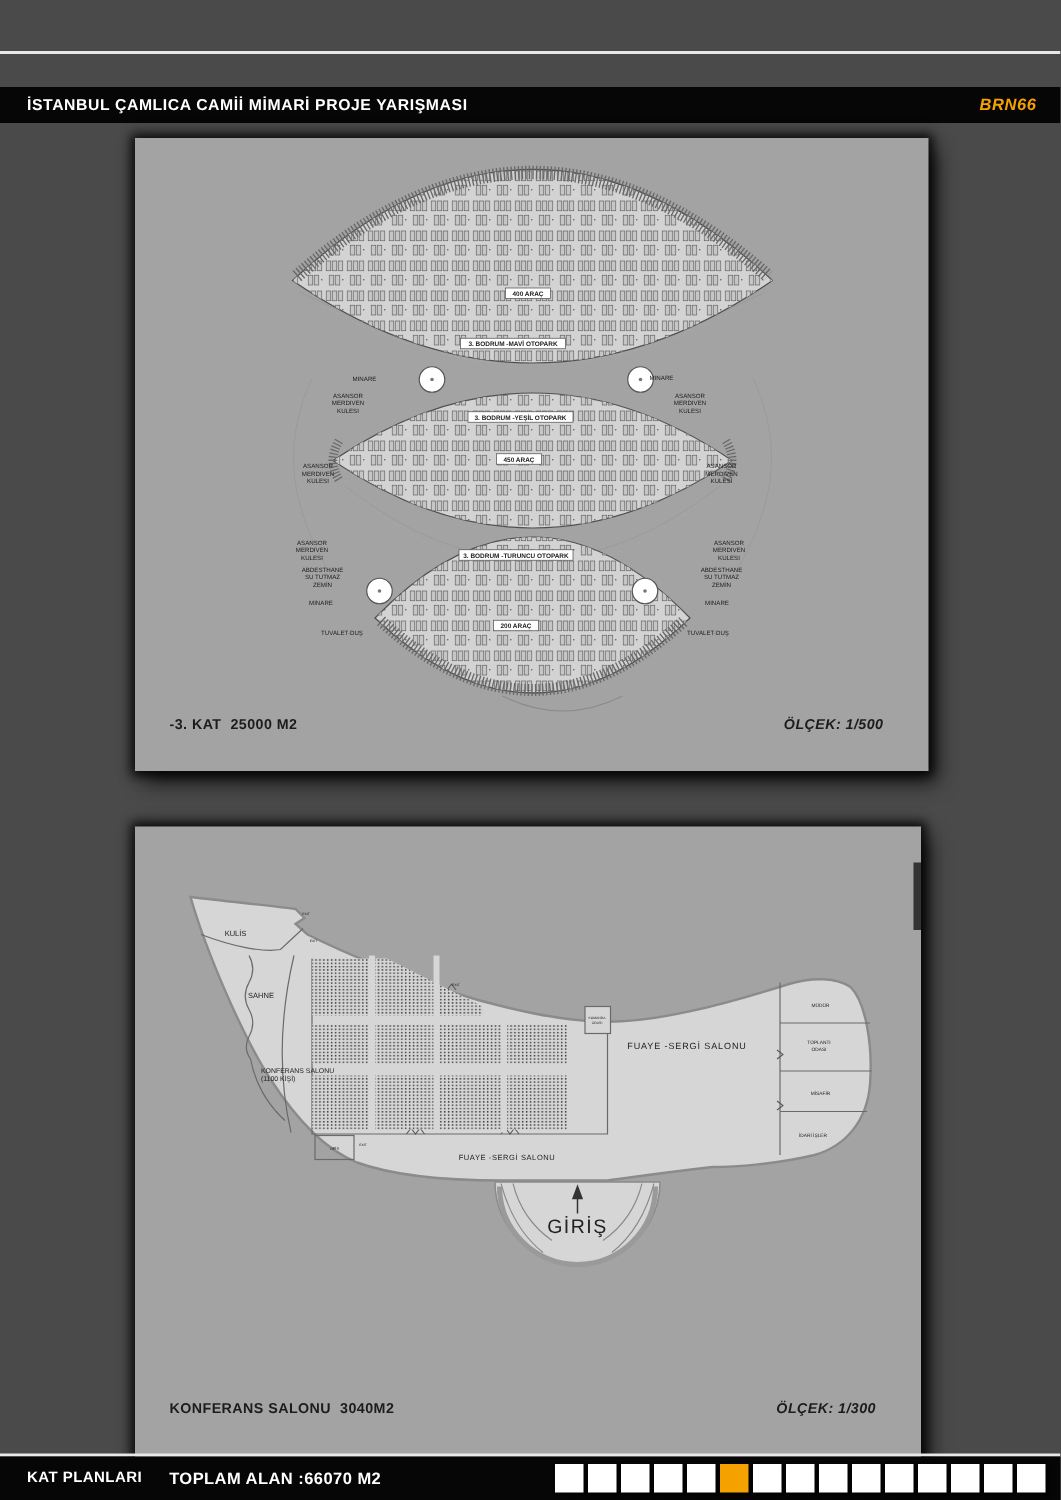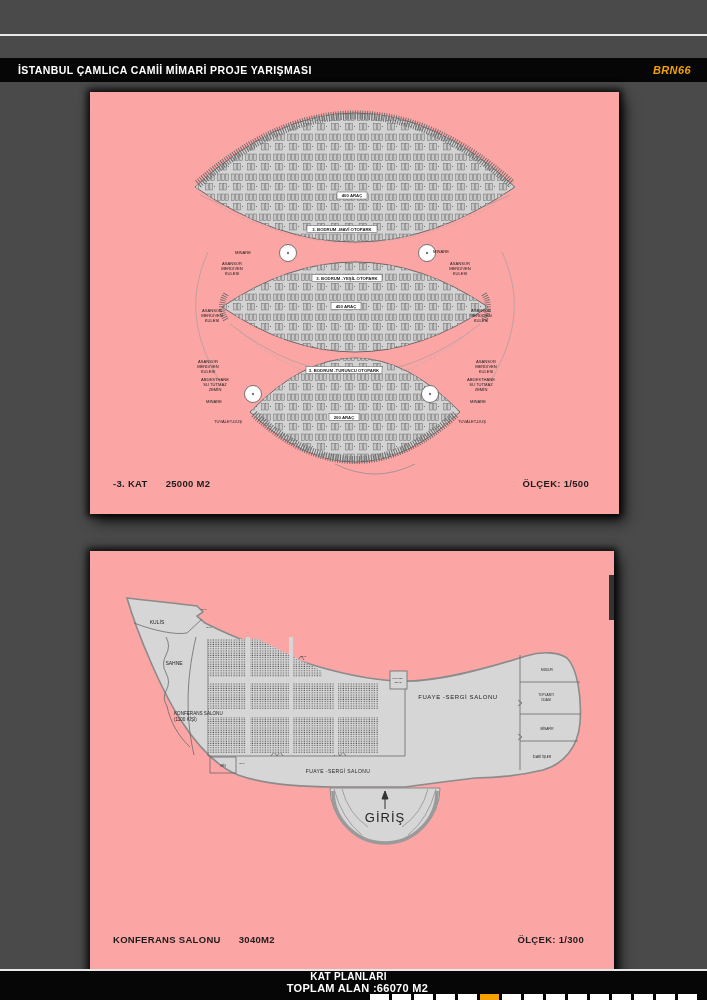--- a/index.html
+++ b/index.html
@@ -15,42 +15,42 @@
     padding:0 16px 0 18px;box-sizing:border-box;margin-top:48px;
   }
   .header-bar .title{color:#fff;font-size:10.5px;font-weight:bold;letter-spacing:.4px;}
   .header-bar .code{margin-left:auto;font-size:11px;font-weight:bold;letter-spacing:.4px;font-style:italic;}
   .header-underline{position:absolute;top:34px;left:0;right:0;height:2px;background:#e8e8e8;}
   
   .footer-line{position:absolute;top:969px;left:0;right:0;height:2px;background:#e8e8e8;}
   .footer-bar{
     position:absolute;top:971px;left:0;right:0;bottom:0;
     background:#060606;display:flex;align-items:center;
-    padding:0 10px 0 18px;box-sizing:border-box;flex-direction:column;
+    padding:0 10px 0 18px;box-sizing:border-box;
   }
   .footer-bar .f-left{color:#fff;font-size:10px;font-weight:bold;letter-spacing:.3px;margin-right:18px;}
   .footer-bar .f-total{color:#fff;font-size:11px;font-weight:bold;letter-spacing:.3px;}
   .squares{margin-left:auto;display:flex;gap:3px;}
   .sq{width:19px;height:19px;background:#fff;box-shadow:2px 2px 3px rgba(0,0,0,.65);}
   
   .panel{
-    position:absolute;background:#fca5a5;
+    position:absolute;background:#a3a3a3;
     box-shadow:0 0 7px 3px rgba(0,0,0,.85), 5px 7px 14px rgba(0,0,0,.75);
   }
   .panel1{left:90px;top:92px;width:529px;height:422px;}
   .panel2{left:90px;top:551px;width:524px;height:436px;}
   .panel svg{position:absolute;left:0;top:0;}
   .caption{
     position:absolute;left:23px;right:30px;display:flex;align-items:baseline;
     font-size:9.5px;font-weight:bold;color:#1c1c1c;letter-spacing:.3px;
   }
   .panel1 .caption{bottom:25px;}
   .panel2 .caption{bottom:42px;}
-  .caption .c-area{margin-left:18px;}
-  .caption .c-scale{margin-left:auto;}
+  .caption .c-area{margin-left:6px;}
+  .caption .c-scale{margin-left:auto;font-style:italic;}
   .edge-tab{position:absolute;right:0;top:24px;width:5px;height:45px;background:#333;}
   text{fill:#222;}
 </style>
 </head>
 <body>
 
 <header class="header-bar">
   <span class="title">İSTANBUL ÇAMLICA CAMİİ MİMARİ PROJE YARIŞMASI</span>
   <span class="code" id="entry-code" style="color: rgb(245, 161, 0);">BRN66</span>
 </header>

